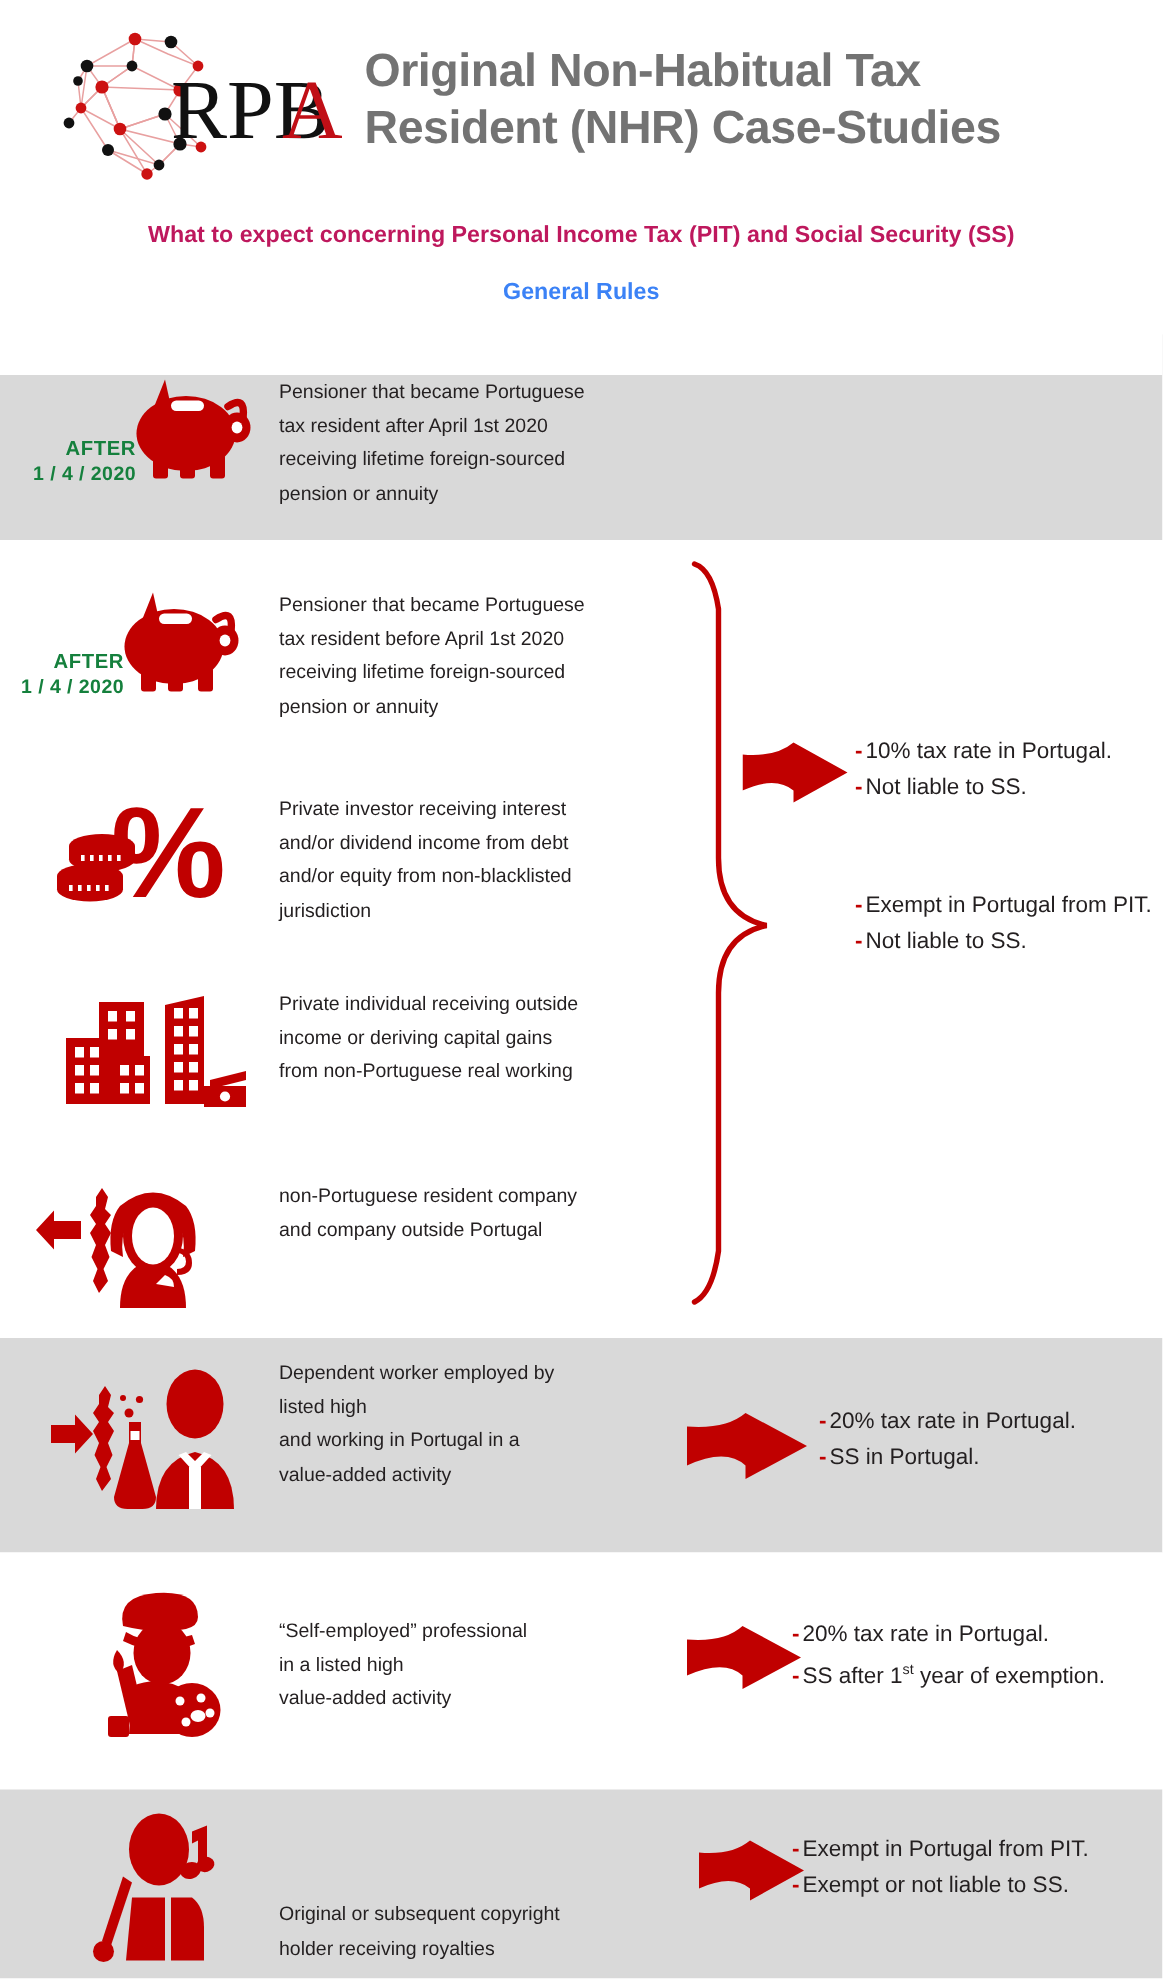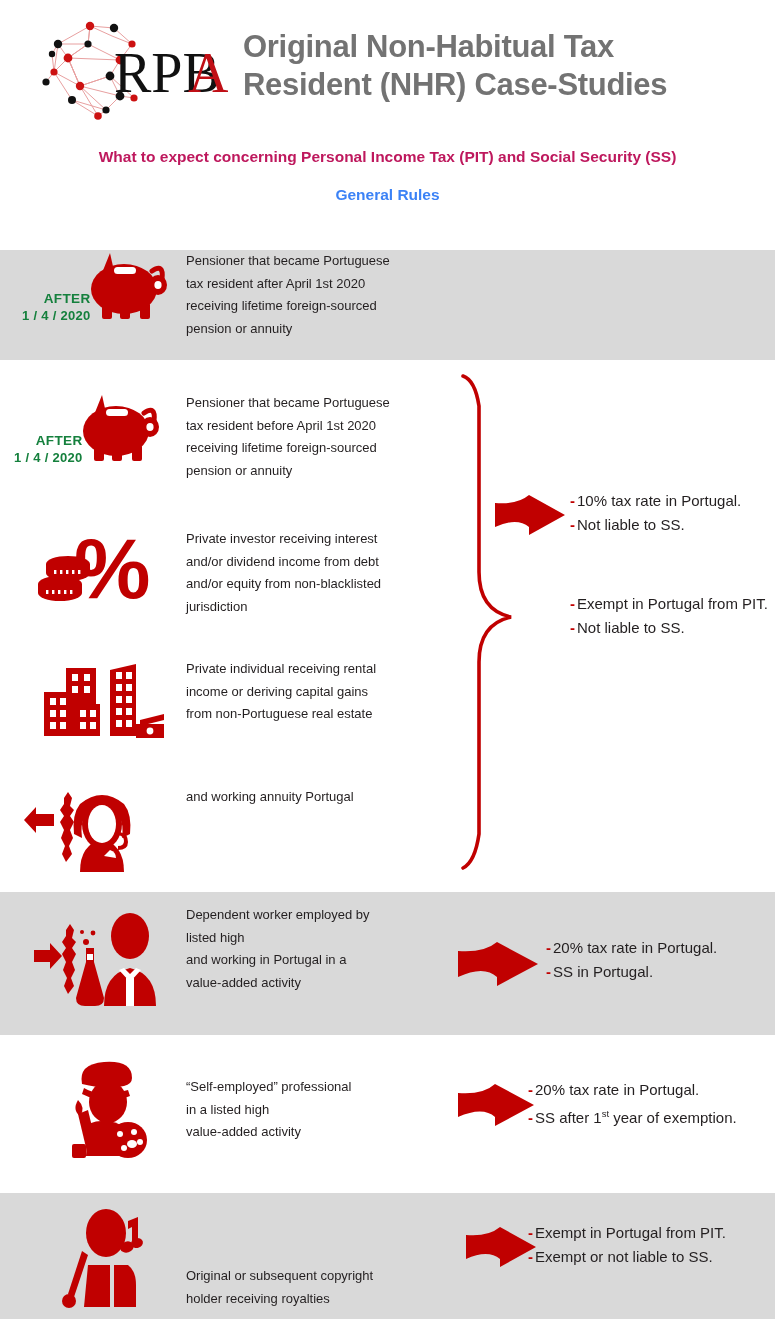--- a/index.html
+++ b/index.html
@@ -269,23 +269,23 @@
           <rect x="40" y="54" width="6" height="7"></rect>
             <rect x="50" y="54" width="6" height="7"></rect>
           <rect x="40" y="66" width="6" height="7"></rect>
             <rect x="50" y="66" width="6" height="7"></rect>
           <circle cx="110" cy="75" r="3.4"></circle>
         </g>
       </svg>
     </div>
 
     <div class="desc" style="left:186px;top:18px;width:290px;">
-      <div>Private individual receiving rental</div>
+      <div>Private individual receiving outside</div>
       <div>income or deriving capital gains</div>
-      <div>from non-Portuguese real estate</div>
+      <div>from non-Portuguese real working</div>
     </div>
   </div>
 
   <div class="row" style="top:770px;height:122px;">
     <div class="icon-cell">
       <svg class="icon-art" style="left:10px;top:6px;" width="140" height="100" viewBox="0 0 140 100">
         <g fill="#C00000">
           <path d="M40 22 L44 16 L48 22 L46 30 L50 34 L46 40 L50 46 L46 54 L49 62 L45 70 L48 78 L42 86 L38 78 L41 70 L37 62 L40 54 L36 46 L40 40 L36 34 L40 28 Z"></path>
           <path d="M30 38 L12 38 L12 31 L0 44 L12 57 L12 50 L30 50 Z"></path>
           <path d="M56 28 q22 -18 44 0 q8 10 6 30 l-8 4 q4 -28 -20 -30 q-24 2 -20 30 l-8 -4 q-2 -20 6 -30 Z"></path>
@@ -294,21 +294,22 @@
           <path d="M96 56 q8 2 8 10 q0 8 -10 8 l0 -4 q6 0 6 -5 q0 -5 -6 -6 Z"></path>
         </g>
         <g fill="#ffffff">
           <ellipse cx="78" cy="48" rx="14" ry="19"></ellipse>
           <path d="M86 74 q6 2 6 8 l-12 -2 Z"></path>
         </g>
       </svg>
     </div>
 
     <div class="desc" style="left:186px;top:16px;width:290px;">
-      <div>and working annuity Portugal</div>
+      <div>non-Portuguese resident company</div>
+      <div>and company outside Portugal</div>
     </div>
   </div>
 
   <div class="row" style="top:892px;height:143px;">
     <div class="icon-cell">
       <svg class="icon-art" style="left:12px;top:14px;" width="150" height="112" viewBox="0 0 150 112">
         <g fill="#C00000">
           <path d="M40 24 L44 18 L48 24 L46 32 L50 36 L46 42 L50 48 L46 56 L49 64 L45 72 L48 80 L42 88 L38 80 L41 72 L37 64 L40 56 L36 48 L40 42 L36 36 L40 30 Z"></path>
           <path d="M8 44 L24 44 L24 37 L36 50 L24 63 L24 56 L8 56 Z"></path>
           <circle cx="60" cy="36" r="3"></circle>

